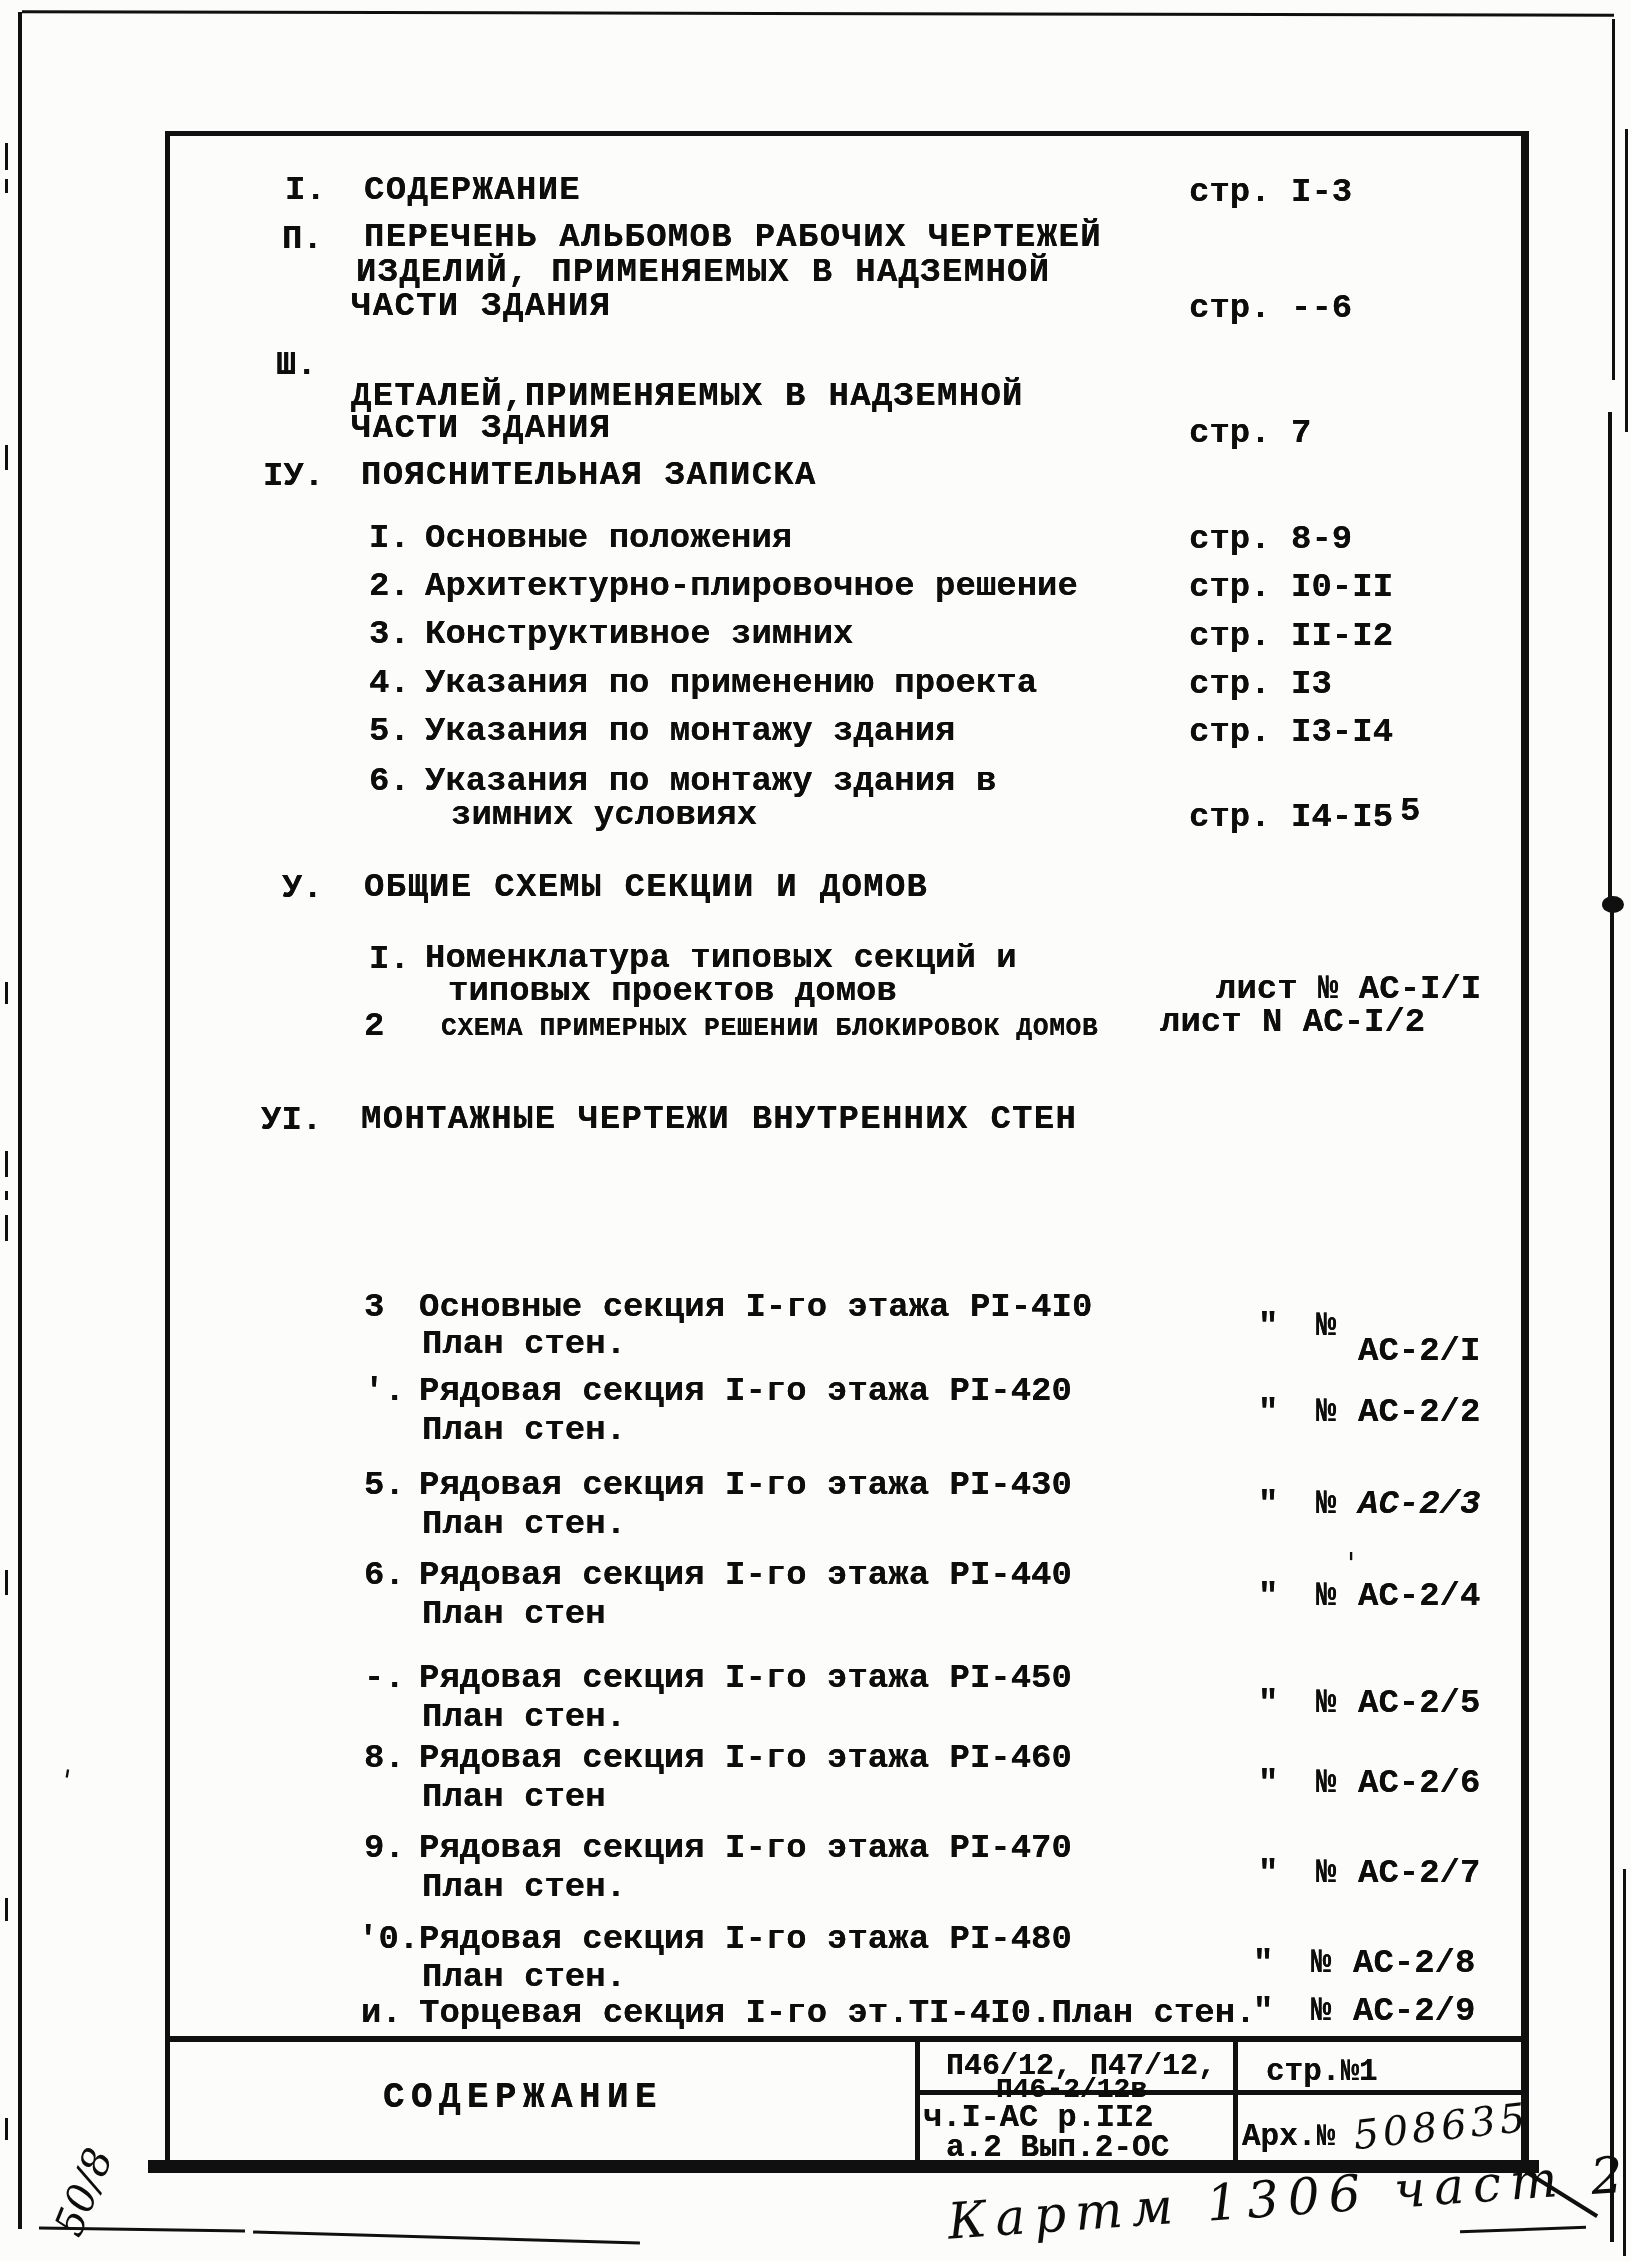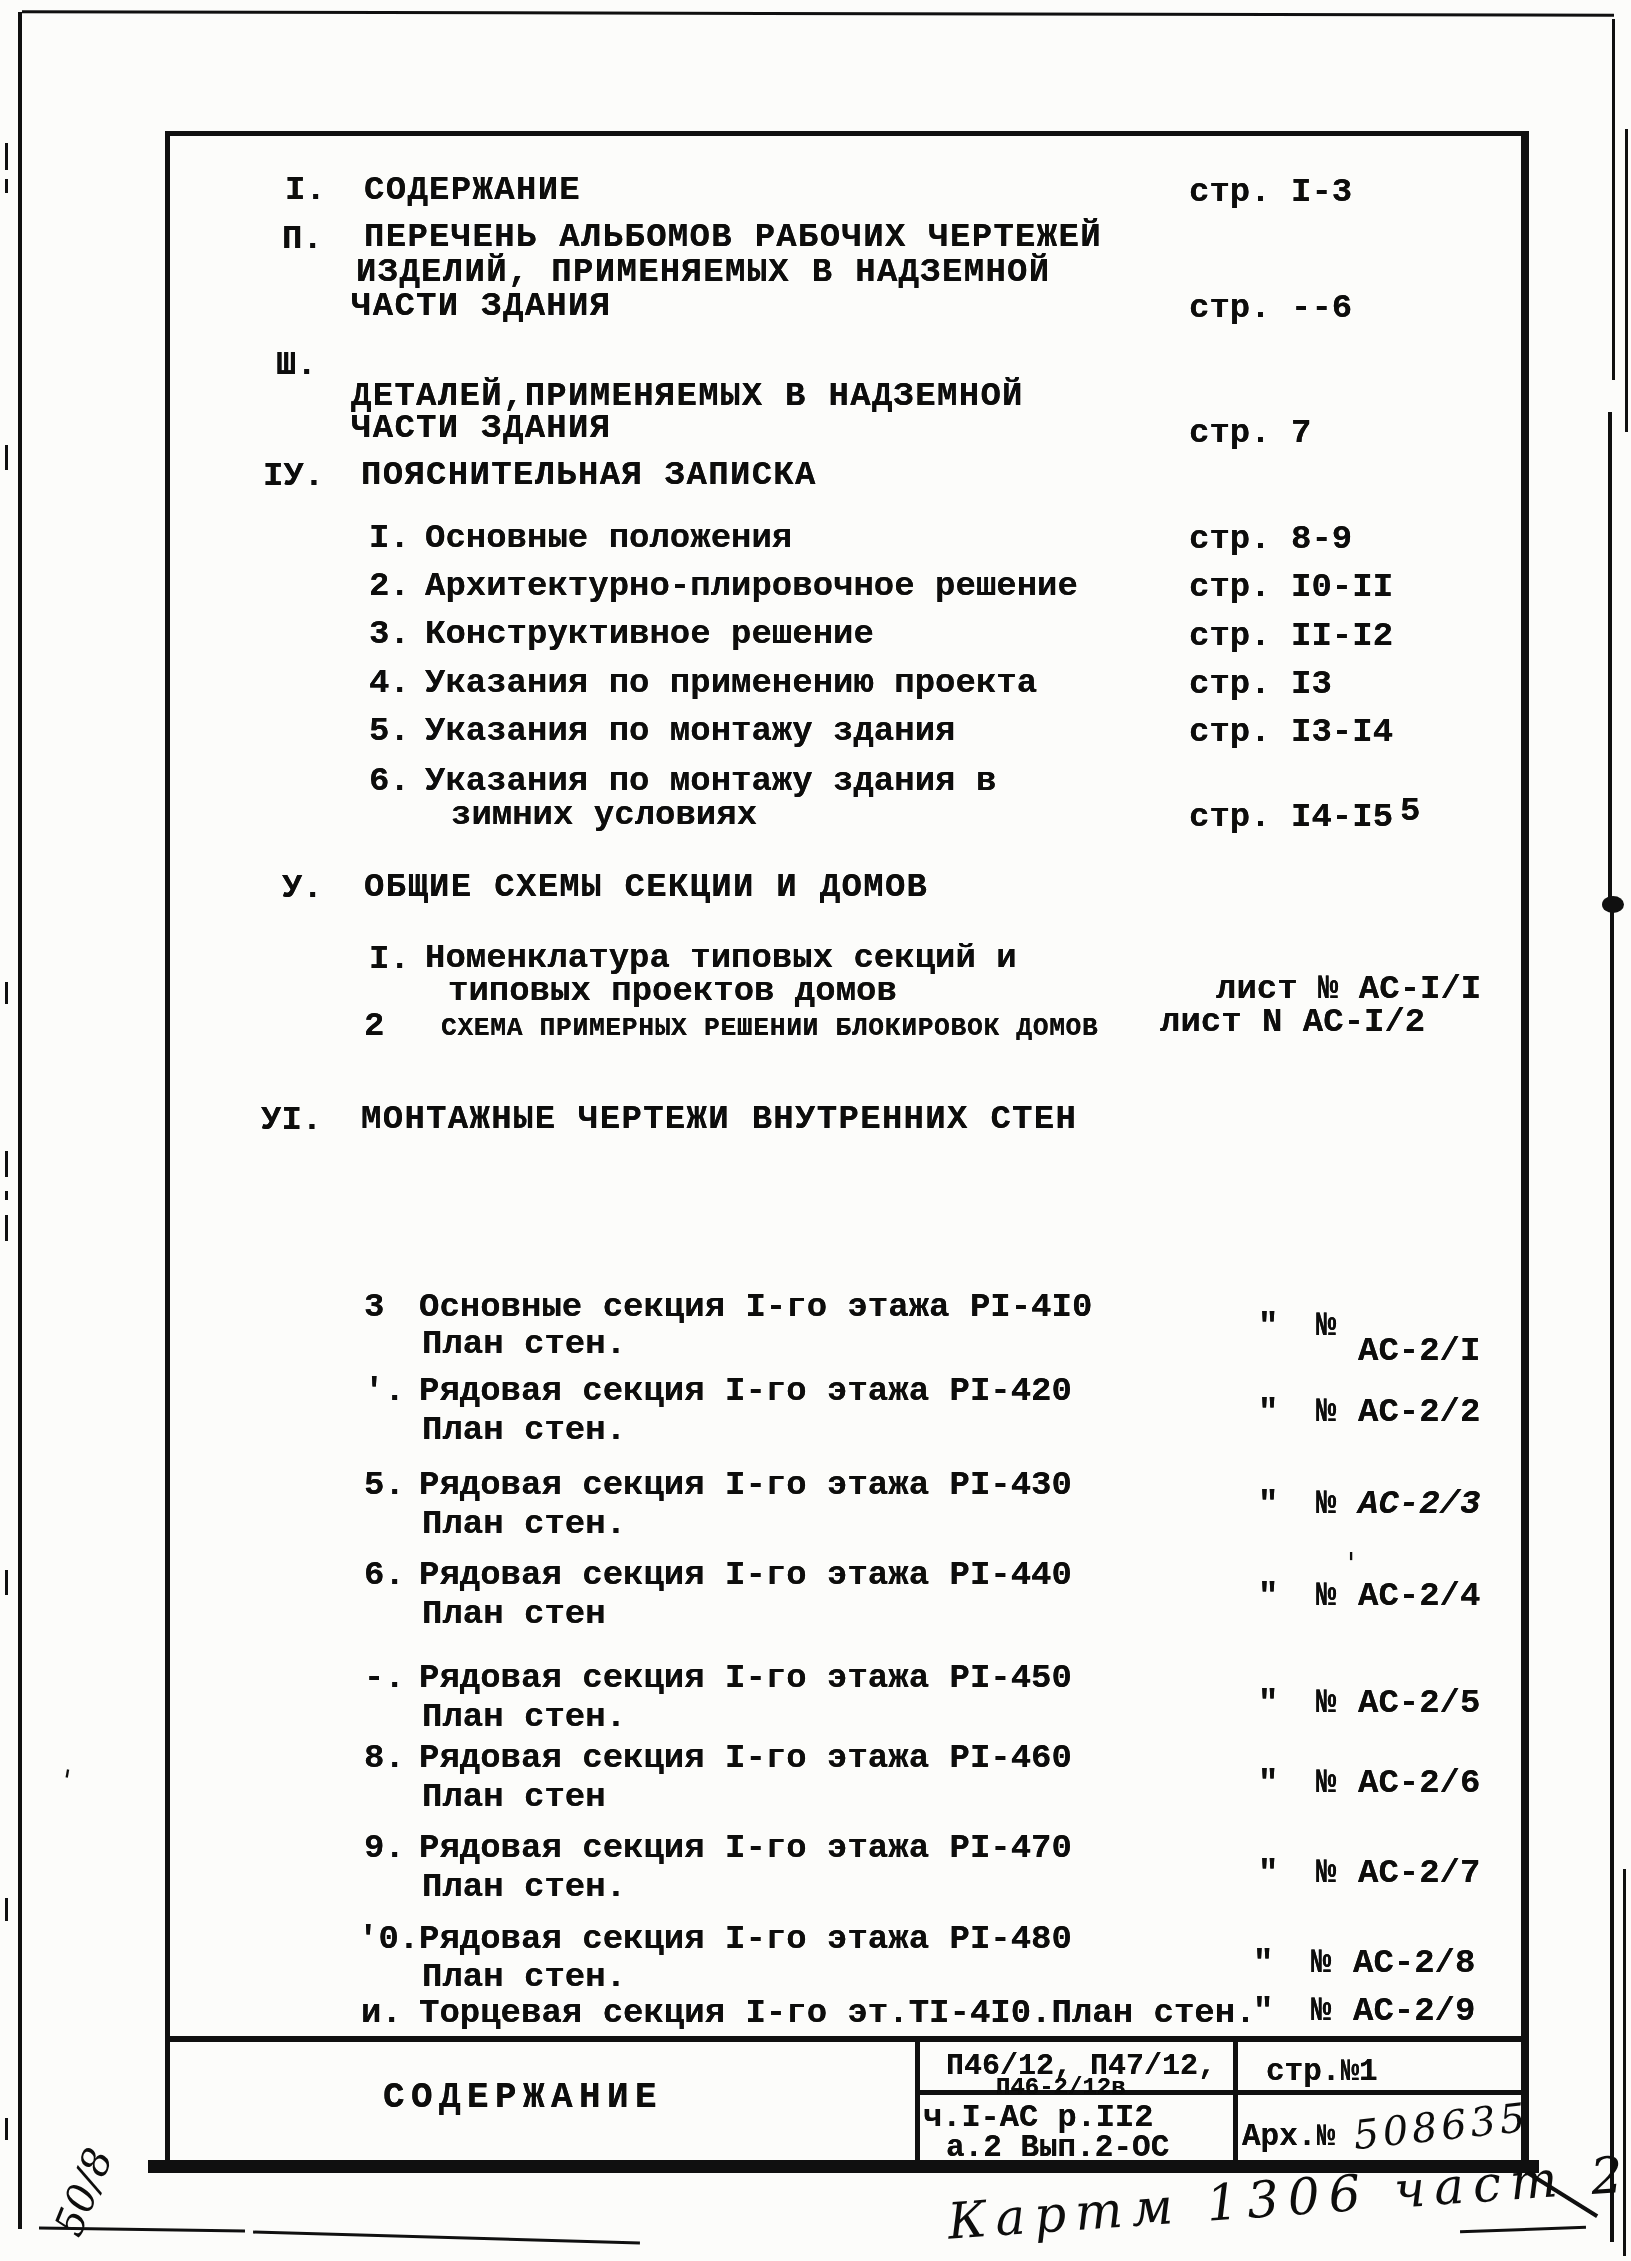--- a/index.html
+++ b/index.html
@@ -65,21 +65,21 @@
 
   <div class="t" style="left:369px;top:521px;">I.</div>
   <div class="t" style="left:425px;top:521px;">Основные положения</div>
   <div class="t" style="left:1189px;top:522px;">стр. 8-9</div>
 
   <div class="t" style="left:369px;top:569px;">2.</div>
   <div class="t" style="left:425px;top:569px;">Архитектурно-плировочное решение</div>
   <div class="t" style="left:1189px;top:570px;">стр. I0-II</div>
 
   <div class="t" style="left:369px;top:617px;">3.</div>
-  <div class="t" style="left:425px;top:617px;">Конструктивное решение</div>
+  <div class="t" style="left:425px;top:617px;">Конструктивное зимних</div>
   <div class="t" style="left:1189px;top:619px;">стр. II-I2</div>
 
   <div class="t" style="left:369px;top:666px;">4.</div>
   <div class="t" style="left:425px;top:666px;">Указания по применению проекта</div>
   <div class="t" style="left:1189px;top:667px;">стр. I3</div>
 
   <div class="t" style="left:369px;top:714px;">5.</div>
   <div class="t" style="left:425px;top:714px;">Указания по монтажу здания</div>
   <div class="t" style="left:1189px;top:715px;">стр. I3-I4</div>
 
@@ -170,21 +170,21 @@
 
   <div class="ln" style="left:165px;top:2036px;width:1364px;height:5.8px;"></div>
   <div class="ln" style="left:915px;top:2038px;width:4.5px;height:129px;"></div>
   <div class="ln" style="left:1233px;top:2038px;width:5.2px;height:129px;"></div>
   <div class="ln" style="left:915px;top:2090px;width:613px;height:4.5px;"></div>
   <div class="ln" style="left:148px;top:2160px;width:1391px;height:13px;"></div>
   <div class="ln" style="left:1527px;top:2170px;width:84px;height:3.9px;transform:rotate(32deg);transform-origin:0 0;"></div>
 
   <div class="t" style="left:383px;top:2080px;font-size:36px;letter-spacing:6.4px;">СОДЕРЖАНИЕ</div>
   <div class="t sm" style="left:946px;top:2051px;">П46/12, П47/12,</div>
-  <div class="t" style="left:996px;top:2076px;font-size:24px;">П46-2/12в</div>
+  <div class="t" style="left:996px;top:2076px;font-size:28px;">П46-2/12в</div>
   <div class="t" style="left:1266px;top:2056px;font-size:31px;">стр.№1</div>
   <div class="t" style="left:923px;top:2102px;font-size:32px;">ч.I-АС р.II2</div>
   <div class="t" style="left:946px;top:2132px;font-size:31px;">а.2 Вып.2-ОС</div>
   <div class="t" style="left:1242px;top:2121px;font-size:31px;">Арх.№</div>
   <div class="t hw" style="left:1353px;top:2106px;font-size:40px;letter-spacing:3.9px;transform:rotate(-6deg);">508635</div>
 
   <div class="t hw" style="left:947px;top:2173px;font-size:50px;letter-spacing:9px;transform:rotate(-4deg);">Картм 1306 част 2</div>
   <div class="t hw" style="left:48px;top:2226px;font-size:40px;transform:rotate(-68deg);transform-origin:0 0;">50/8</div>
 
   <div class="ln" style="left:39px;top:2228px;width:206px;height:2.6px;transform:rotate(0.8deg);"></div>

